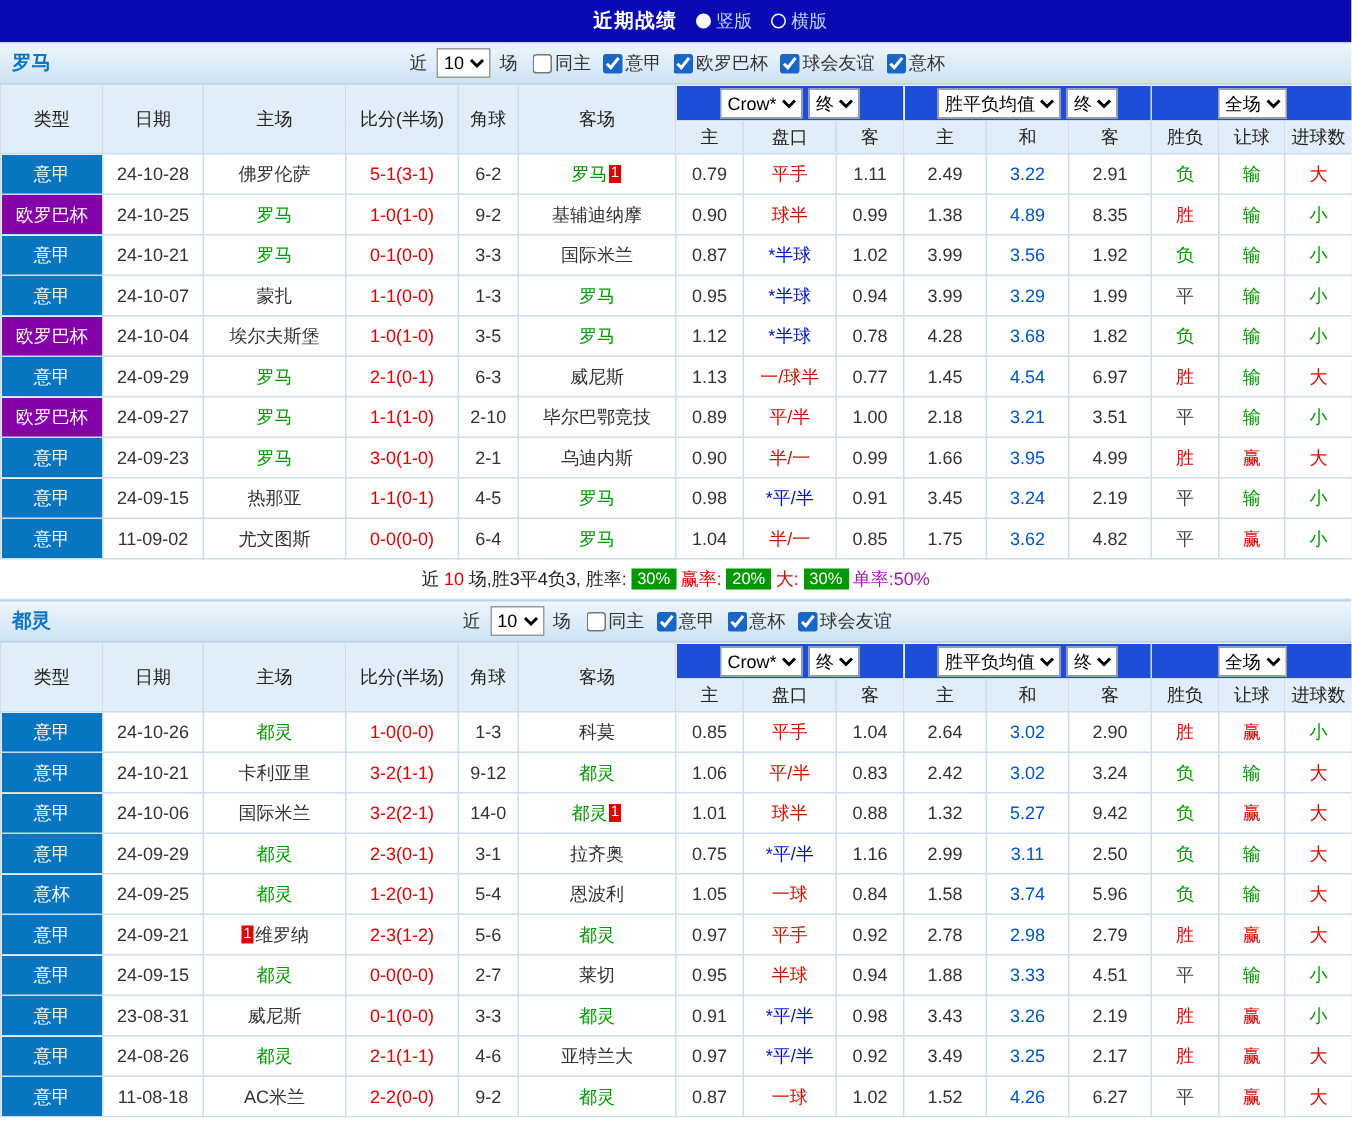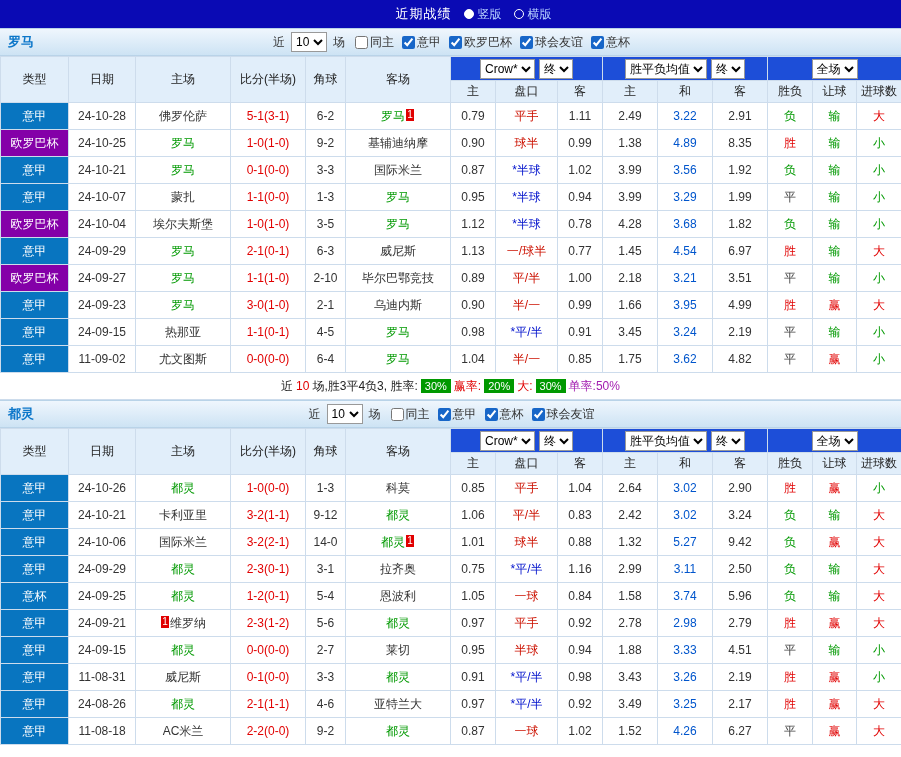--- a/index.html
+++ b/index.html
@@ -1,19 +1,19 @@
 <!DOCTYPE html>
 <html><head>
 <meta charset="utf-8">
 <style>
   * { box-sizing: border-box; }
   html,body { margin:0; padding:0; }
   body { width:901px; background:#fff; font-family:"Liberation Sans","DejaVu Sans",sans-serif; font-size:12px; color:#333; }
   .topbar { height:28px; background:#0a0ab4; display:flex; align-items:center; justify-content:center; gap:12px; }
-  .topbar-title { color:#fff; font-weight:normal; font-size:13px; letter-spacing:1px;margin-left:46px; }
+  .topbar-title { color:#fff; font-weight:bold; font-size:13px; letter-spacing:1px;margin-left:46px; }
   .radio-opt { display:inline-flex; align-items:center; gap:4px; color:#b9d2ff; font-size:12px; cursor:pointer; }
   .radio-dot { width:10px; height:10px; border:1px solid #fff; border-radius:50%; }
   .radio-dot.filled { background:#fff; }
   .team-bar { height:28px; background:linear-gradient(#eff6fd,#cde3f4); border-top:1px solid #b9d3e8; border-bottom:1px solid #b9d3e8; display:flex; align-items:center; justify-content:center; position:relative; }
   .team-name { position:absolute; left:8px; color:#0b76c9; font-weight:bold; font-size:13px; }
   .filter-controls { display:flex; align-items:center; gap:2px; }
   .f-lbl { margin:0 2px; }
   .cb-wrap { display:inline-flex; align-items:center; gap:2px; margin-left:6px; cursor:pointer; }
   .cb-wrap input { width:13px; height:13px; margin:0; accent-color:#1766c8; }
   select.ctl-select { font-size:12px; height:20px; border:1px solid #999; background:#fff; margin:0 2px; font-family:inherit; }
@@ -490,21 +490,21 @@
           <td>0.94</td>
           <td>1.88</td>
           <td class="c-blue">3.33</td>
           <td>4.51</td>
           <td class="c-dark">平</td>
           <td class="c-green">输</td>
           <td class="c-green">小</td>
         </tr>
         <tr>
           <td class="t-league">意甲</td>
-          <td>11-08-31</td>
+          <td>23-08-31</td>
           <td><span>威尼斯</span></td>
           <td class="score">0-1(0-0)</td>
           <td>3-3</td>
           <td><span class="team-green">都灵</span></td>
           <td>0.91</td>
           <td class="hc-blue">*平/半</td>
           <td>0.98</td>
           <td>3.43</td>
           <td class="c-blue">3.26</td>
           <td>2.19</td>

